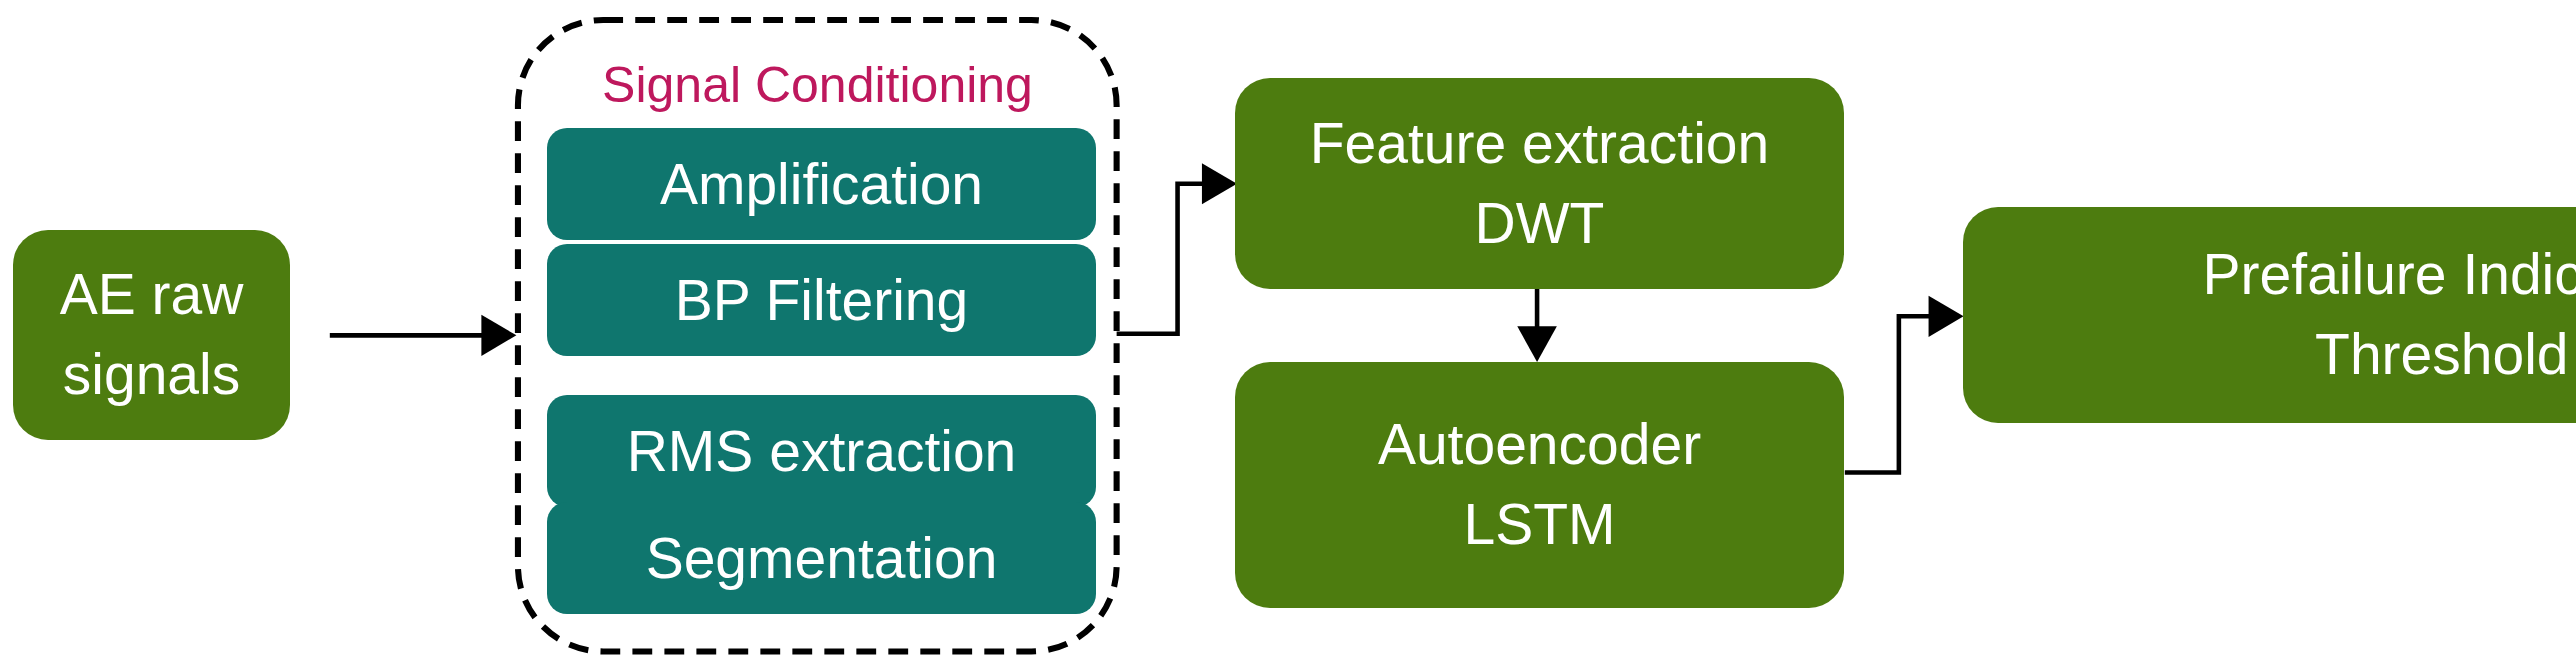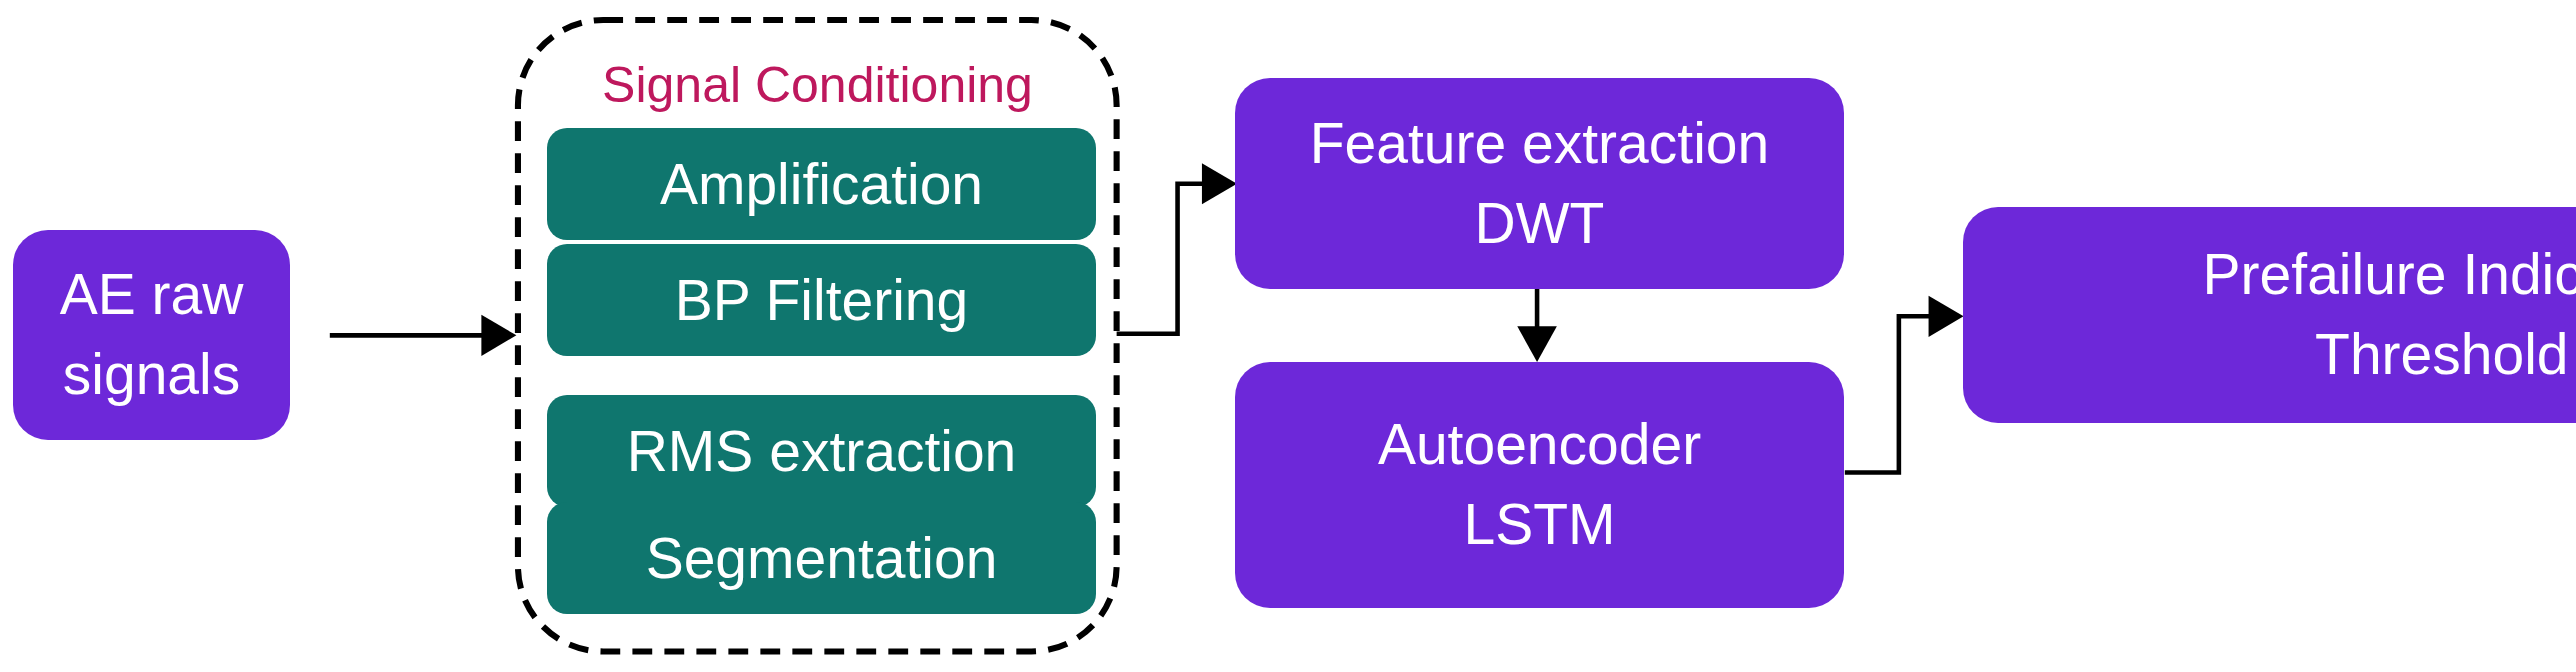--- a/index.html
+++ b/index.html
@@ -33,21 +33,21 @@
     stroke: none;
   }
   svg .group-border {
     fill: none;
     stroke: #000000;
     stroke-width: 8;
     stroke-dasharray: 26 16;
   }
   .node {
     position: absolute;
-    background: #6d28d9;
+    background: #4d7c0f;
     color: #ffffff;
     border-radius: 35px;
     display: flex;
     align-items: center;
     justify-content: center;
     text-align: center;
     font-size: 57px;
     line-height: 1.4;
     white-space: pre-line;
   }

